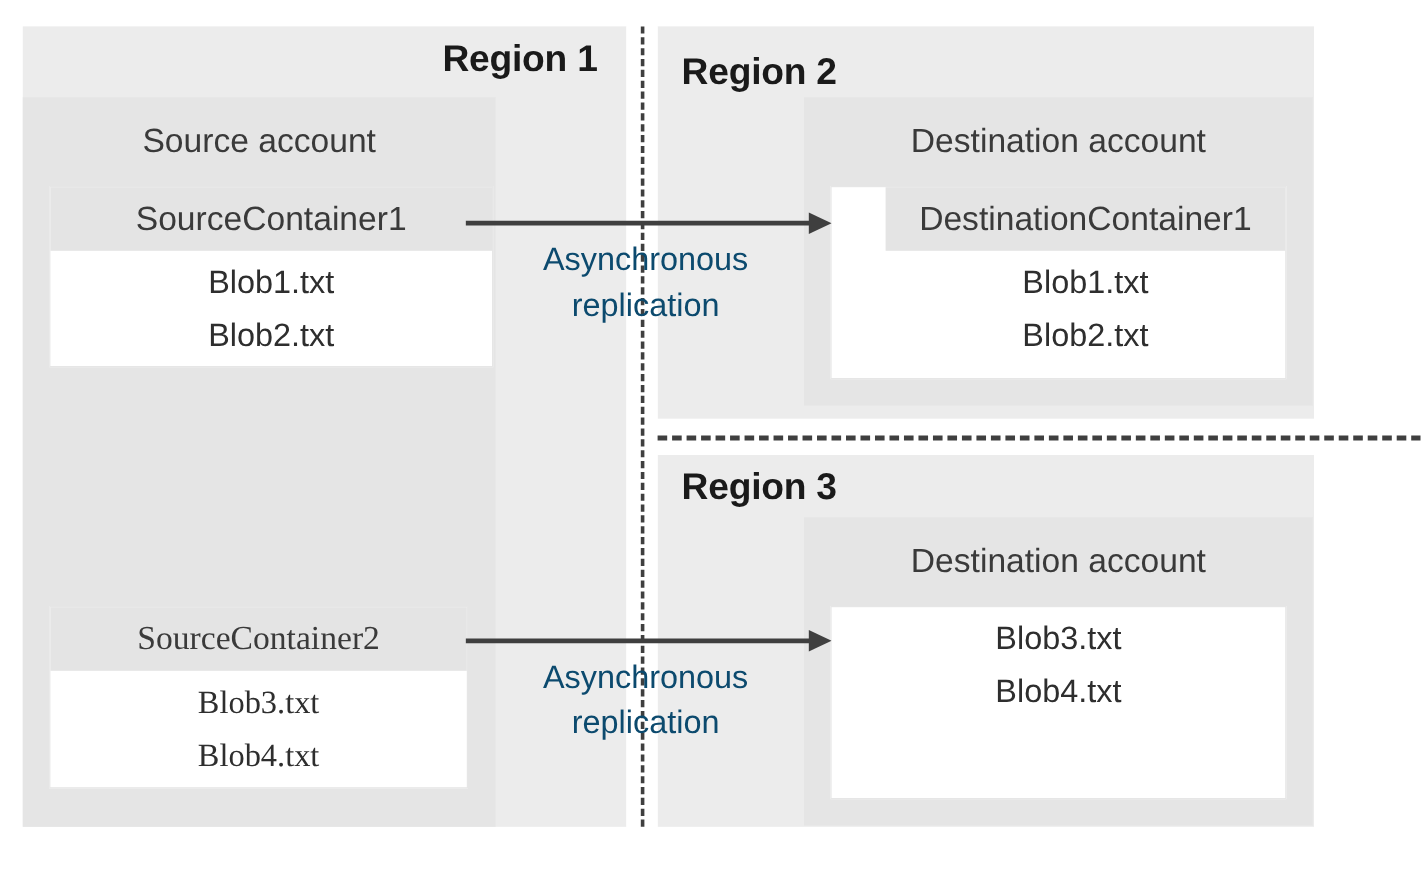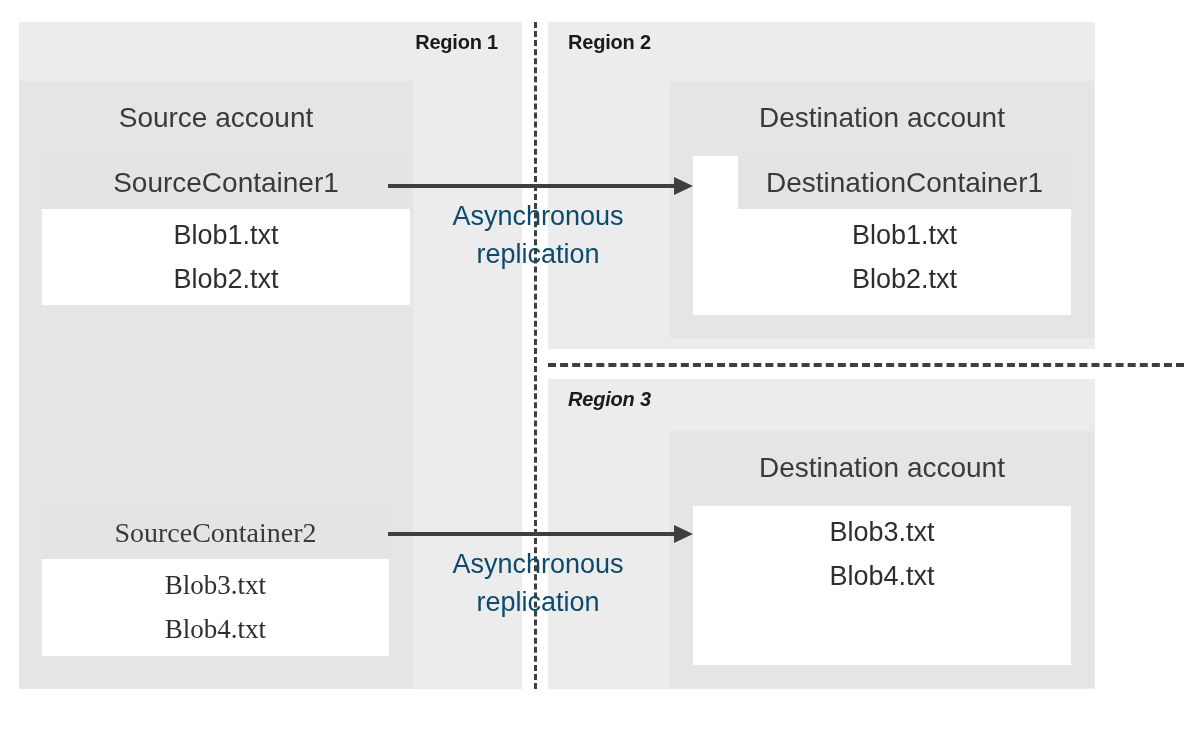--- a/index.html
+++ b/index.html
@@ -25,28 +25,28 @@
     position: absolute;
     background: #ececec;
   }
   #region1-panel { left: 19px;  top: 22px;  width: 503px; height: 667px; }
   #region2-panel { left: 548px; top: 22px;  width: 547px; height: 327px; }
   #region3-panel { left: 548px; top: 379px; width: 547px; height: 310px; }
 
   .region-label {
     position: absolute;
     font-weight: bold;
-    font-size: 20px;
+    font-size: 31px;
     color: #1a1a1a;
     letter-spacing: -0.2px;
     white-space: nowrap;
   }
   #region1-label { left: 300px; top: 31px; width: 198px; text-align: right; }
-  #region2-label { left: 568px; top: 31px; text-align: right; }
-  #region3-label { left: 568px; top: 388px; text-align: left; font-style: italic; }
+  #region2-label { left: 568px; top: 42px; text-align: right; }
+  #region3-label { left: 568px; top: 388px; text-align: left; }
 
   
   #vertical-divider {
     position: absolute;
     left: 522px;
     top: 22px;
     width: 26px;
     height: 667px;
     background: #ffffff;
   }

